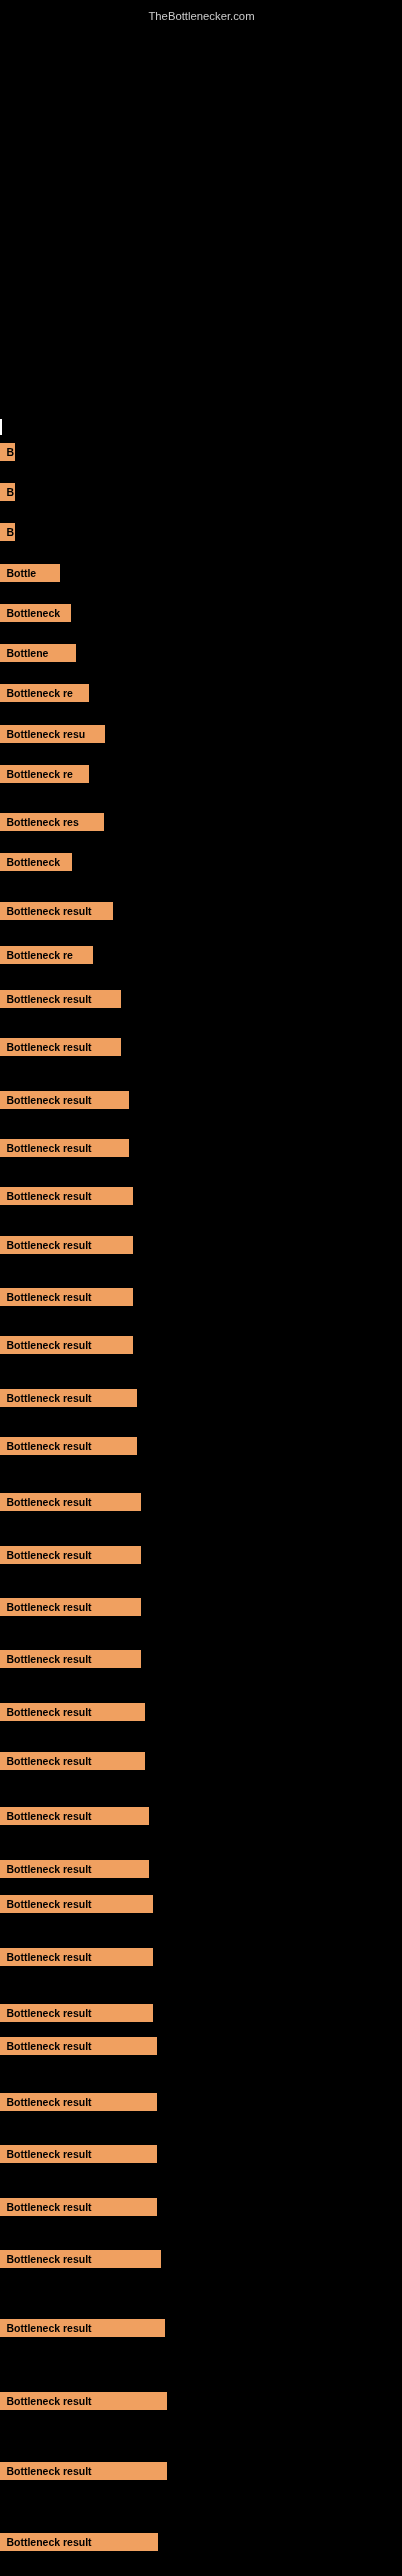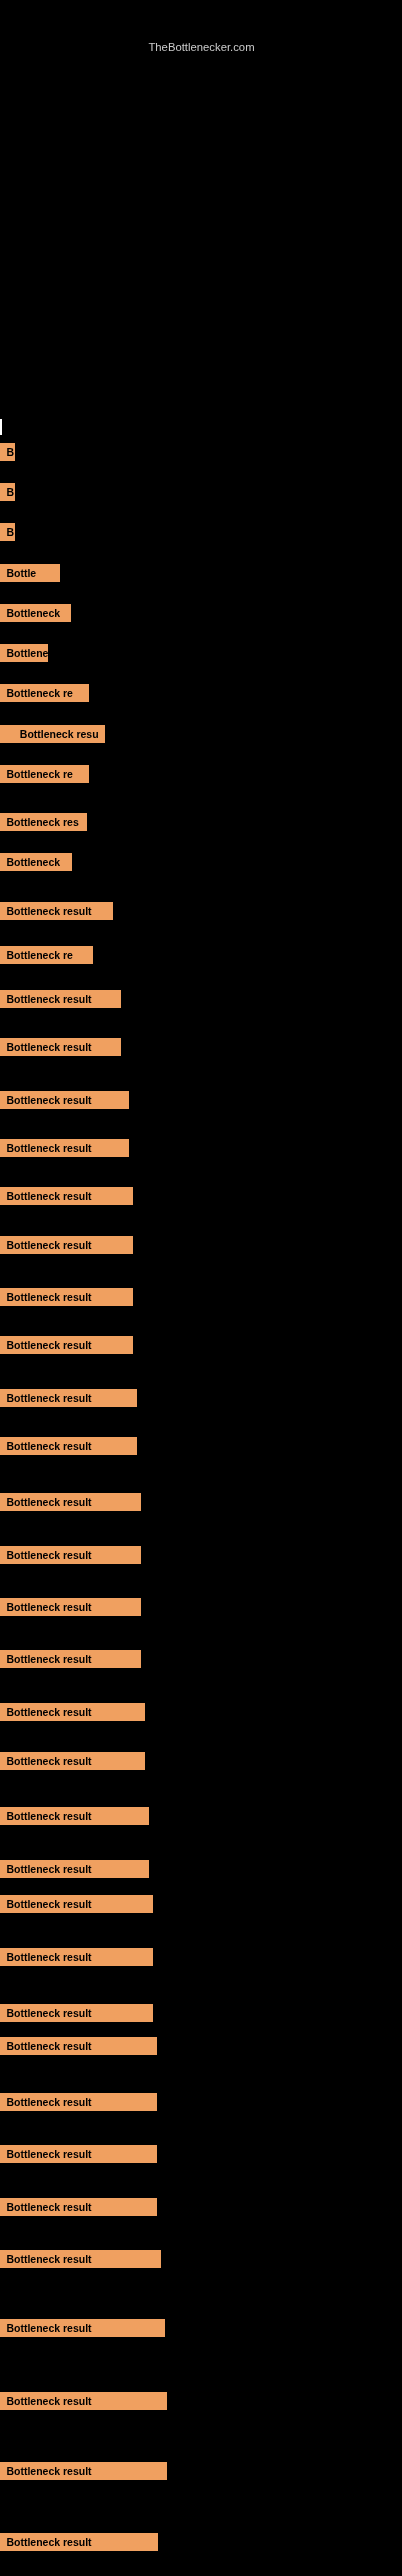--- a/index.html
+++ b/index.html
@@ -16,21 +16,20 @@
     }
     .site-title {
       color: #ccc;
       font-size: 11.3px;
       text-align: center;
       padding: 6.4px 0;
       position: absolute;
       top: 4px;
       left: 0;
       right: 0;
-      margin-top: 31px;
     }
     .bottleneck-item {
       position: absolute;
       left: 0;
       background-color: #f0a060;
       color: #000;
       font-size: 10.5px;
       font-weight: bold;
       padding: 3.2px 6.4px;
       white-space: nowrap;
@@ -49,25 +48,25 @@
 
 <div class="site-title">TheBottlenecker.com</div>
 
 <div class="cursor-line" style="top: 419px;"></div>
 
 <div class="bottleneck-item" style="top: 443px; width: 14.5px;">B</div>
 <div class="bottleneck-item" style="top: 483px; width: 14.5px;">B</div>
 <div class="bottleneck-item" style="top: 523px; width: 14.5px;">B</div>
 <div class="bottleneck-item" style="top: 564px; width: 60px;">Bottle</div>
 <div class="bottleneck-item" style="top: 604px; width: 71px;">Bottleneck</div>
-<div class="bottleneck-item" style="top: 644px; width: 48px;">Bottlene</div>
+<div class="bottleneck-item" style="top: 644px; width: 76px;">Bottlene</div>
 <div class="bottleneck-item" style="top: 684px; width: 89px;">Bottleneck re</div>
-<div class="bottleneck-item" style="top: 725px; width: 105px; text-align: right;">Bottleneck resu</div>
+<div class="bottleneck-item" style="top: 725px; width: 105px;">Bottleneck resu</div>
 <div class="bottleneck-item" style="top: 765px; width: 89px;">Bottleneck re</div>
-<div class="bottleneck-item" style="top: 813px; width: 87px;">Bottleneck res</div>
+<div class="bottleneck-item" style="top: 813px; width: 104px;">Bottleneck res</div>
 <div class="bottleneck-item" style="top: 853px; width: 72px;">Bottleneck</div>
 <div class="bottleneck-item" style="top: 902px; width: 113px;">Bottleneck result</div>
 <div class="bottleneck-item" style="top: 946px; width: 93px;">Bottleneck re</div>
 <div class="bottleneck-item" style="top: 990px; width: 121px;">Bottleneck result</div>
 <div class="bottleneck-item" style="top: 1038px; width: 121px;">Bottleneck result</div>
 <div class="bottleneck-item" style="top: 1091px; width: 129px;">Bottleneck result</div>
 <div class="bottleneck-item" style="top: 1139px; width: 129px;">Bottleneck result</div>
 <div class="bottleneck-item" style="top: 1187px; width: 133px;">Bottleneck result</div>
 <div class="bottleneck-item" style="top: 1236px; width: 133px;">Bottleneck result</div>
 <div class="bottleneck-item" style="top: 1288px; width: 133px;">Bottleneck result</div>

